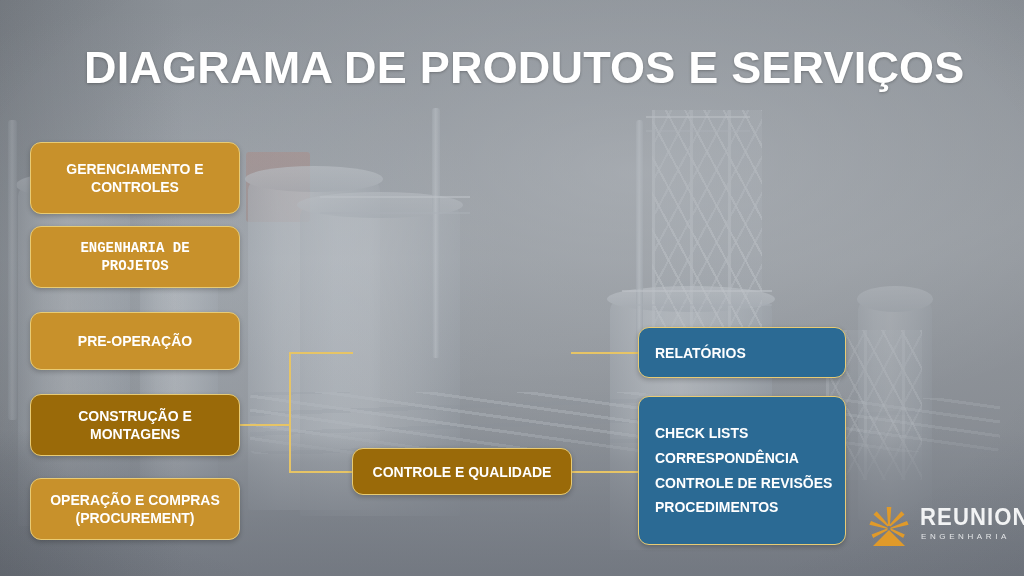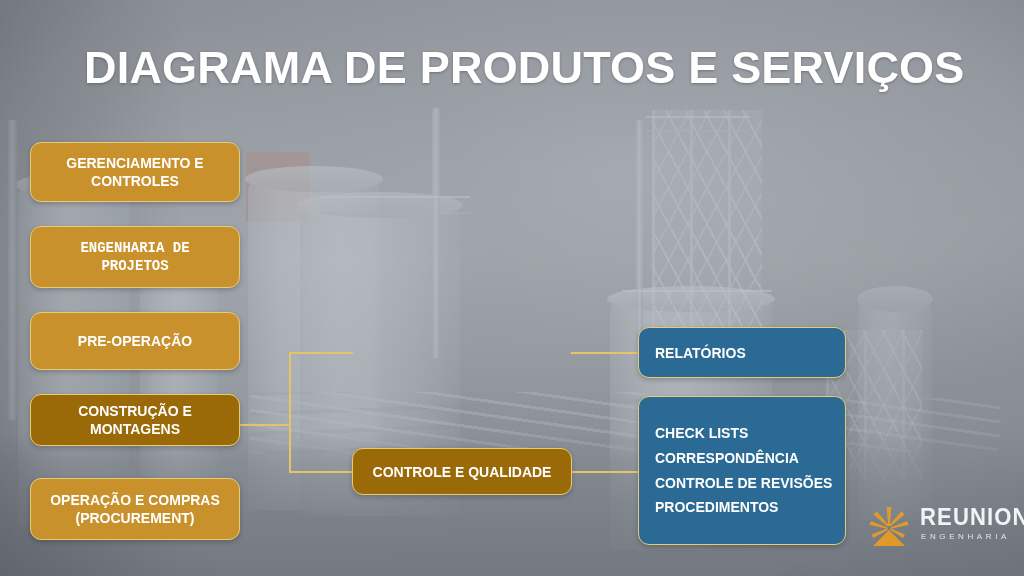--- a/index.html
+++ b/index.html
@@ -222,41 +222,41 @@
   <div class="conn conn-v" style="left:289px; top:352px; height:120px;"></div>
 
   <div class="conn conn-h" style="left:289px; top:352px; width:64px;"></div>
 
   <div class="conn conn-h" style="left:289px; top:471px; width:64px;"></div>
 
   <div class="conn conn-h" style="left:571px; top:352px; width:68px;"></div>
 
   <div class="conn conn-h" style="left:571px; top:471px; width:68px;"></div>
 
-  <div class="box box-gold left-box" style="top:142px; height:60px;">
+  <div class="box box-gold left-box" style="top:142px; height:72px;">
     <div>
       <span>GERENCIAMENTO E</span>
       <span>CONTROLES</span>
     </div>
   </div>
 
   <div class="box box-gold left-box" style="top:226px; height:62px;font-family:Liberation Mono, monospace;">
     <div>
       <span>ENGENHARIA DE</span>
       <span>PROJETOS</span>
     </div>
   </div>
 
   <div class="box box-gold left-box" style="top:312px; height:58px;">
     <div>
       <span>PRE-OPERAÇÃO</span>
     </div>
   </div>
 
-  <div class="box box-dark left-box" style="top:394px; height:52px;">
+  <div class="box box-dark left-box" style="top:394px; height:62px;">
     <div>
       <span>CONSTRUÇÃO  E</span>
       <span>MONTAGENS</span>
     </div>
   </div>
 
   <div class="box box-gold left-box" style="top:478px; height:62px;">
     <div>
       <span>OPERAÇÃO E COMPRAS</span>
       <span>(PROCUREMENT)</span>

